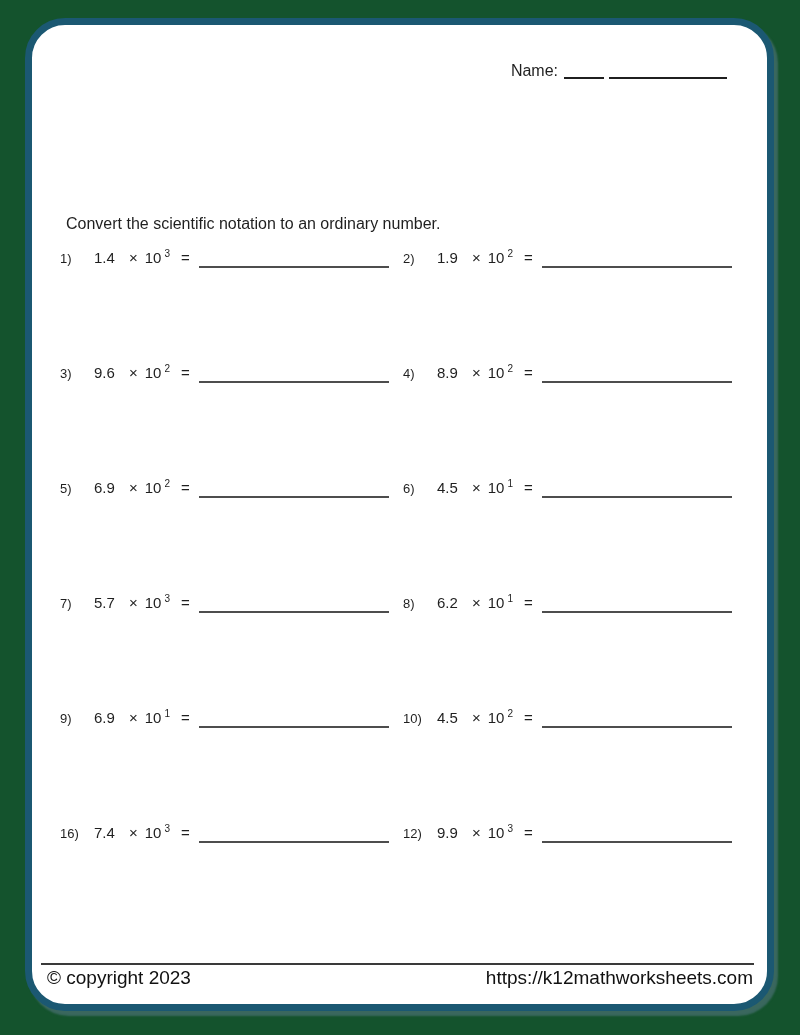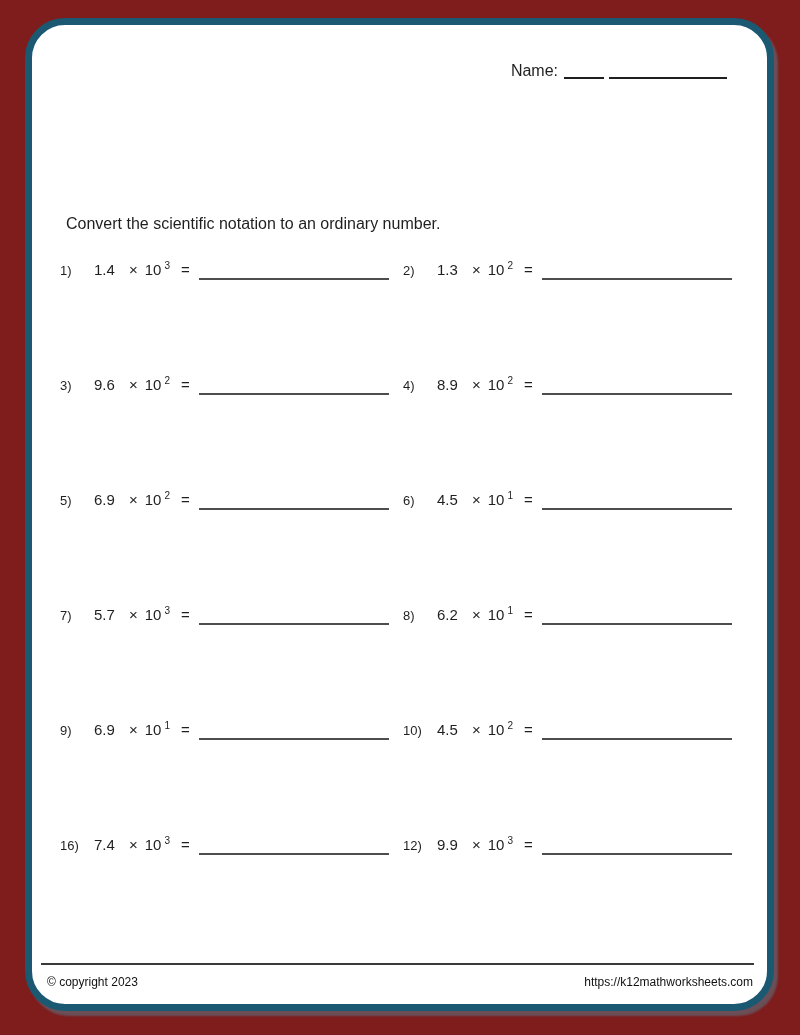--- a/index.html
+++ b/index.html
@@ -6,21 +6,21 @@
     margin: 0;
     padding: 0;
     background: #ffffff;
     font-family: "Liberation Sans", "DejaVu Sans", sans-serif;
     color: #1f1f1f;
   }
   .page {
     position: relative;
     width: 800px;
     height: 1035px;
-    background: #7f1d1d;
+    background: #14532d;
     overflow: hidden;
   }
   .sheet {
     position: absolute;
     left: 25px;
     top: 18px;
     width: 749px;
     height: 993px;
     box-sizing: border-box;
     border: 7px solid #1b5872;
@@ -86,21 +86,21 @@
     width: 30px;
     font-size: 13px;
     flex: 0 0 auto;
   }
   .coef {
     width: 26px;
     margin-left: 4px;
     flex: 0 0 auto;
   }
   .times { margin-left: 9px; }
-  .base  { margin-left: 7px; margin-top: 12px; }
+  .base  { margin-left: 7px; }
   .exp {
     font-size: 10px;
     position: relative;
     top: -6px;
     margin-left: 3px;
   }
   .eq { margin-left: 11px; }
   .answer-line {
     display: inline-block;
     width: 190px;
@@ -119,21 +119,21 @@
     border-top: 2px solid #3a3a3a;
   }
   .footer-row {
     position: absolute;
     left: 15px;
     right: 14px;
     bottom: 15px;
     display: flex;
     justify-content: space-between;
     align-items: baseline;
-    font-size: 12px;
+    font-size: 19px;
     color: #111111;
   }
   .footer-center { letter-spacing: 0.4px; }
 </style>
 </head>
 <body>
 
 <div class="page">
   <div class="sheet">
 
@@ -153,21 +153,21 @@
         <span class="coef">1.4</span>
         <span class="times">×</span>
         <span class="base">10</span>
         <span class="exp">3</span>
         <span class="eq">=</span>
         <span class="answer-line"></span>
       </div>
 
       <div class="problem">
         <span class="pnum">2)</span>
-        <span class="coef">1.3</span>
+        <span class="coef">1.9</span>
         <span class="times">×</span>
         <span class="base">10</span>
         <span class="exp">2</span>
         <span class="eq">=</span>
         <span class="answer-line"></span>
       </div>
 
       <div class="problem">
         <span class="pnum">3)</span>
         <span class="coef">9.6</span>

